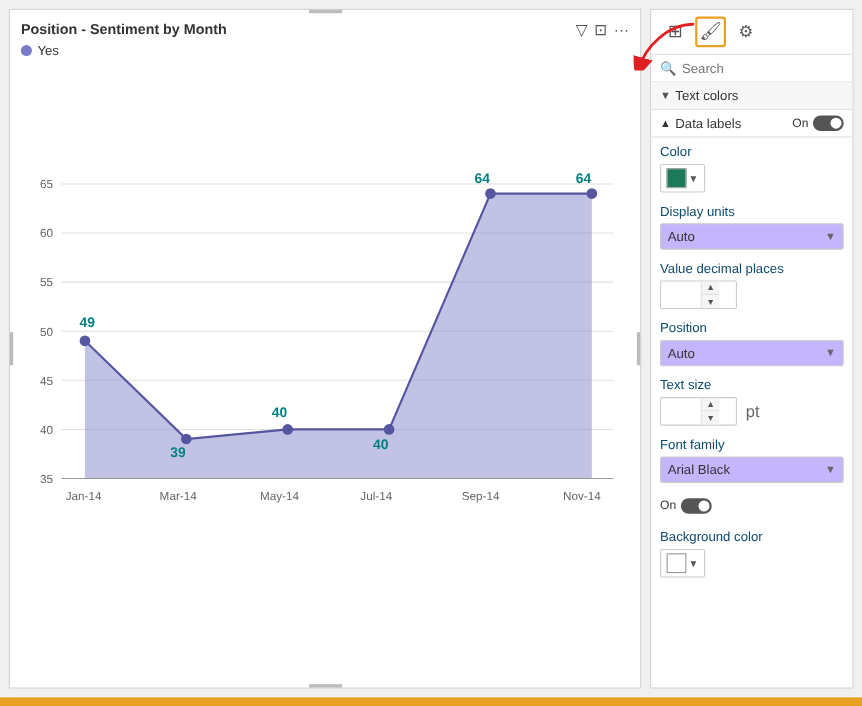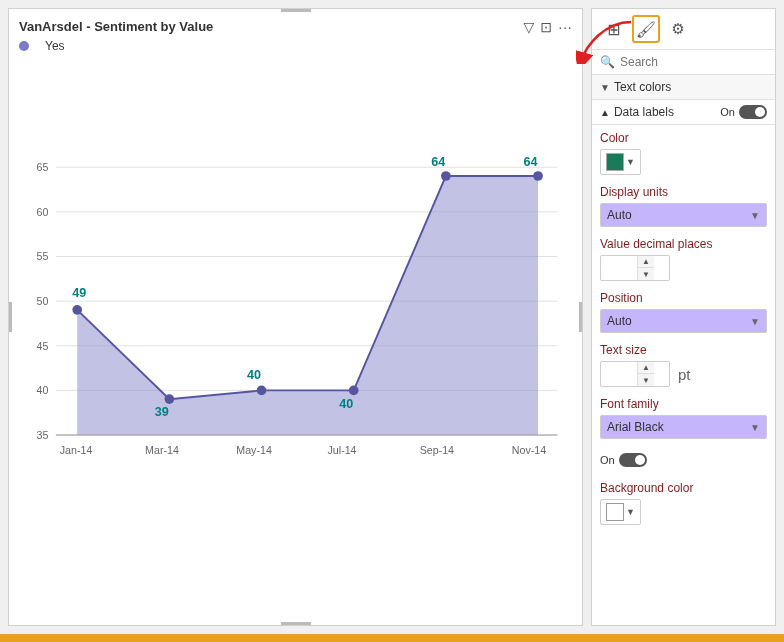--- a/index.html
+++ b/index.html
@@ -49,21 +49,21 @@
     .chart-icons {
       display: flex;
       gap: 6px;
       align-items: center;
       color: #666;
     }
 
     .chart-legend {
       display: flex;
       align-items: center;
-      gap: 16px;
+      gap: 5px;
       font-size: 12px;
       color: #333;
       margin-bottom: 4px;
     }
 
     .legend-dot {
       width: 10px;
       height: 10px;
       border-radius: 50%;
       background: #7b7bc8;
@@ -203,21 +203,21 @@
       background: #fff;
       border-radius: 50%;
     }
 
     .field-row {
       padding: 6px 8px 4px 8px;
     }
 
     .field-label {
       font-size: 12px;
-      color: #7f1d1d;
+      color: #0c4a6e;
       margin-bottom: 4px;
     }
 
     .color-swatch-btn {
       display: flex;
       align-items: center;
       gap: 2px;
       border: 1px solid #ccc;
       background: #fff;
       padding: 3px 5px;
@@ -353,21 +353,21 @@
     .resize-handle.right { right: 0; top: 50%; transform: translateY(-50%); width: 3px; height: 30px; cursor: e-resize; }
   </style>
 </head>
 <body>
 
 <div class="main-layout">
 
   <div class="chart-panel">
     <div class="resize-handle top"></div>
     <div class="chart-header">
-      <div class="chart-title">VanArsdel - Sentiment by Value</div>
+      <div class="chart-title">Position - Sentiment by Month</div>
       <div class="chart-icons">
         <span style="font-size:14px;cursor:pointer;color:#555;">▽</span>
         <span style="font-size:14px;cursor:pointer;color:#555;">⊡</span>
         <span style="font-size:14px;cursor:pointer;color:#555;">···</span>
       </div>
     </div>
     <div class="chart-legend">
       <span class="legend-dot"></span>
       <span>Yes</span>
     </div>

